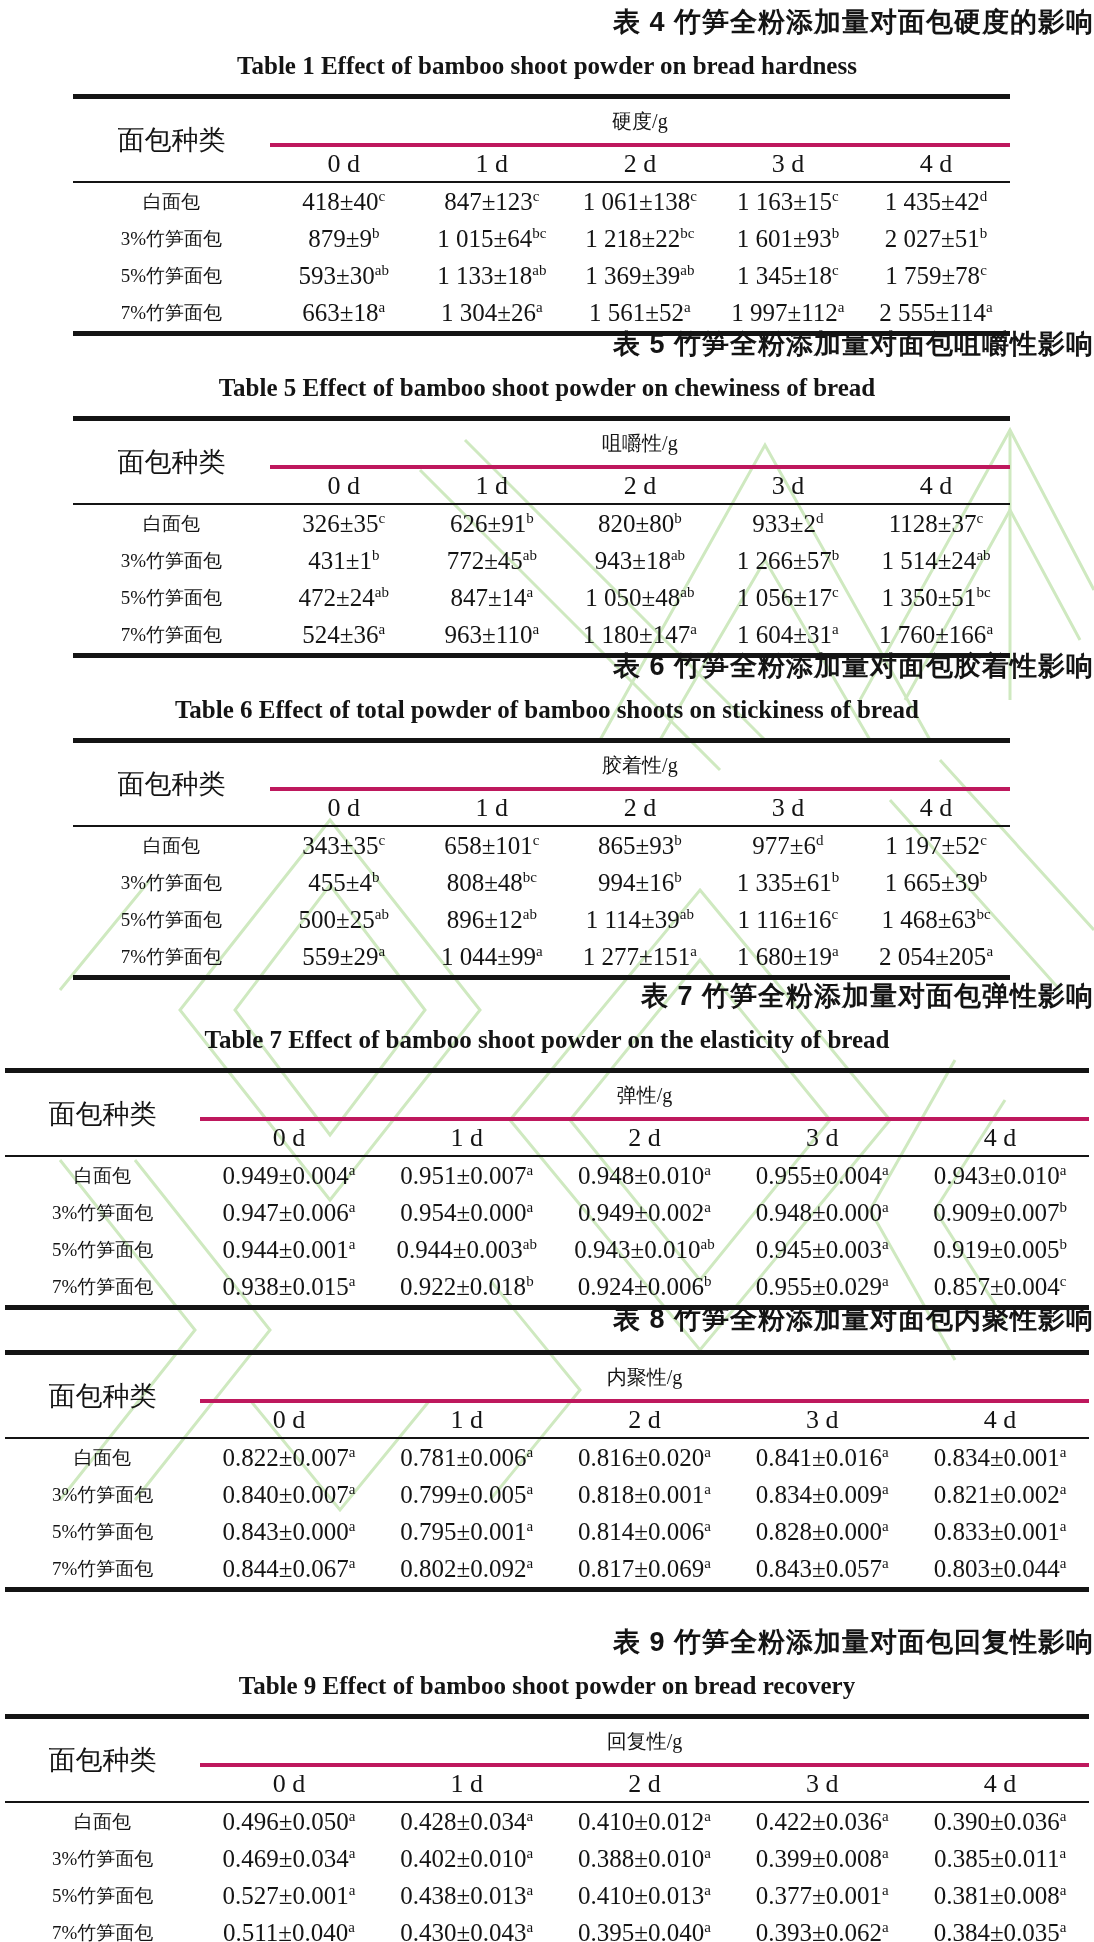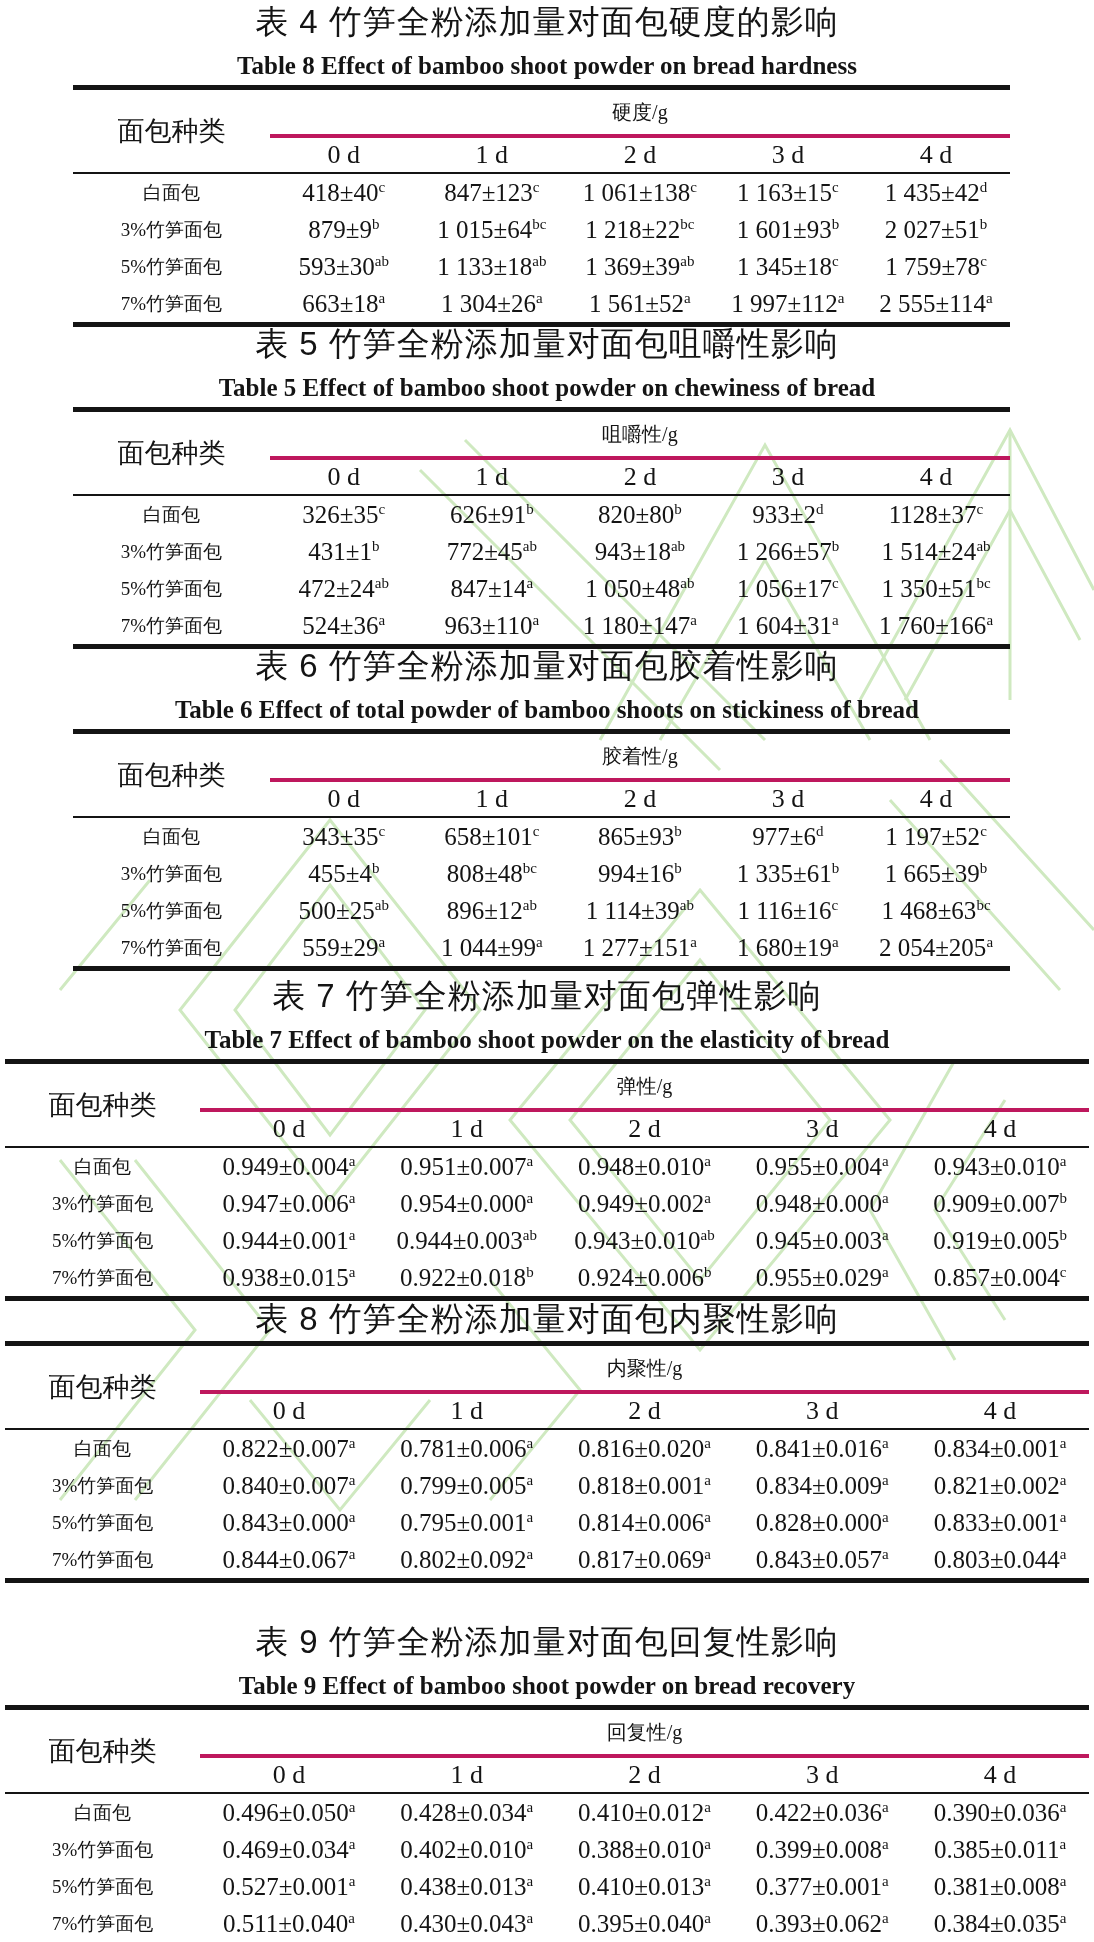--- a/index.html
+++ b/index.html
@@ -13,41 +13,41 @@
   }
   #watermark {
     position: absolute; left: 0; top: 0; width: 1094px; height: 1942px;
     z-index: 0; pointer-events: none;
   }
   #content { position: relative; z-index: 1; width: 1094px; height: 1942px; }
 
   .block { position: absolute; left: 0; width: 1094px; }
 
   .tzh {
-    text-align: center;
+    text-align: right;
     font-family: "Liberation Sans", "DejaVu Sans", sans-serif;
-    font-weight: normal;
-    font-size: 33px;
+    font-weight: bold;
+    font-size: 27px;
     line-height: 36px;
     letter-spacing: 1px;
     height: 36px;
   }
   .ten {
     text-align: center;
     font-family: "Liberation Serif", "DejaVu Serif", serif;
     font-weight: bold;
     font-size: 25px;
     line-height: 30px;
     height: 30px;
     margin-top: 11px;
   }
   table.datatable {
     border-collapse: collapse;
     table-layout: fixed;
-    margin-top: 4px;
+    margin-top: 13px;
     border-top: 5px solid #141414;
     border-bottom: 5px solid #141414;
   }
   .narrow table.datatable { width: 937px; margin-left: 73px; }
   .wide   table.datatable { width: 1084px; margin-left: 5px; }
 
   table.datatable th, table.datatable td {
     padding: 0; margin: 0;
     text-align: center; vertical-align: middle;
     font-weight: normal;
@@ -88,21 +88,21 @@
     <path d="M60 1160 L195 1330 L60 1500 M135 1160 L270 1330 L135 1500"></path>
     <path d="M250 1400 L340 1510 L430 1400"></path>
     <path d="M955 1060 L870 1210 L955 1360 M1005 1100 L935 1210 L1005 1320"></path>
     <path d="M150 880 L60 990 M490 1280 L580 1390 L490 1500"></path>
   </g>
 </svg>
 
 <div id="content">
     <section class="block narrow" style="top:4px">
       <div class="tzh">表 4  竹笋全粉添加量对面包硬度的影响</div>
-      <div class="ten">Table 8 Effect of bamboo shoot powder on bread hardness</div>
+      <div class="ten">Table 1 Effect of bamboo shoot powder on bread hardness</div>
       <table class="datatable">
         <thead>
           <tr>
             <th class="label-head" rowspan="2">面包种类</th>
             <th class="metric-head" colspan="5">硬度/g</th>
           </tr>
           <tr>
             <th class="day-head">0 d</th>
             <th class="day-head">1 d</th>
             <th class="day-head">2 d</th>

